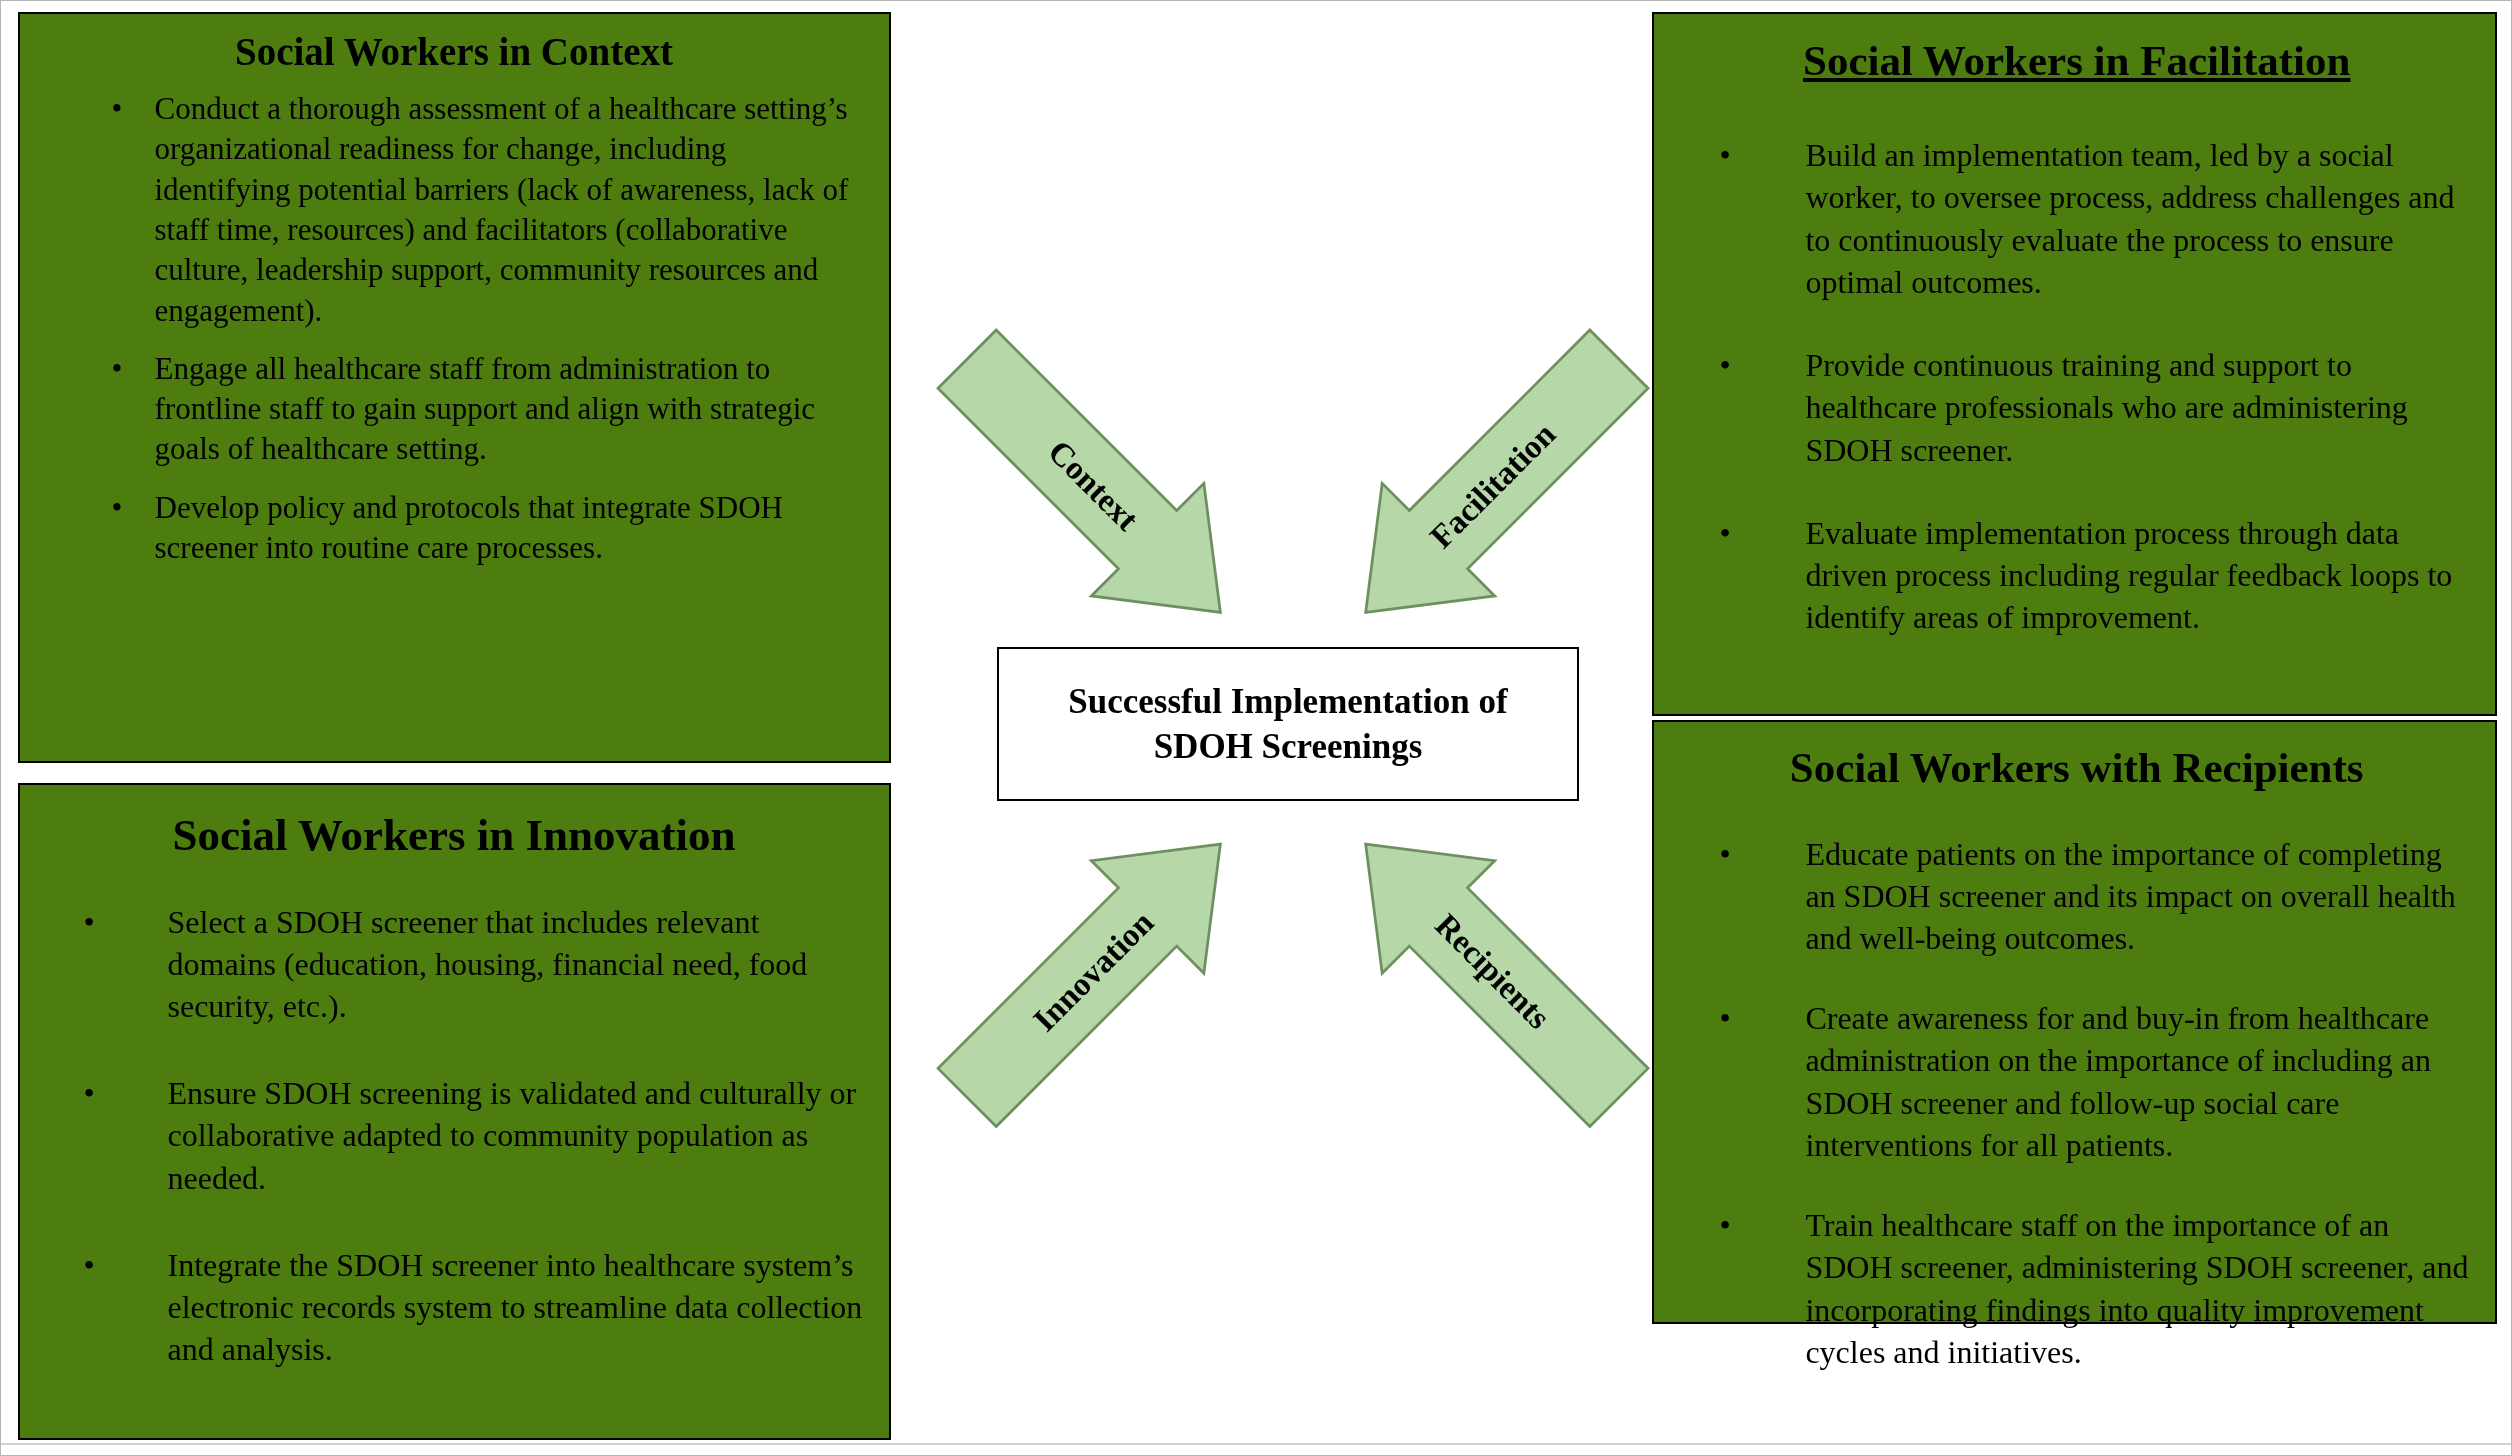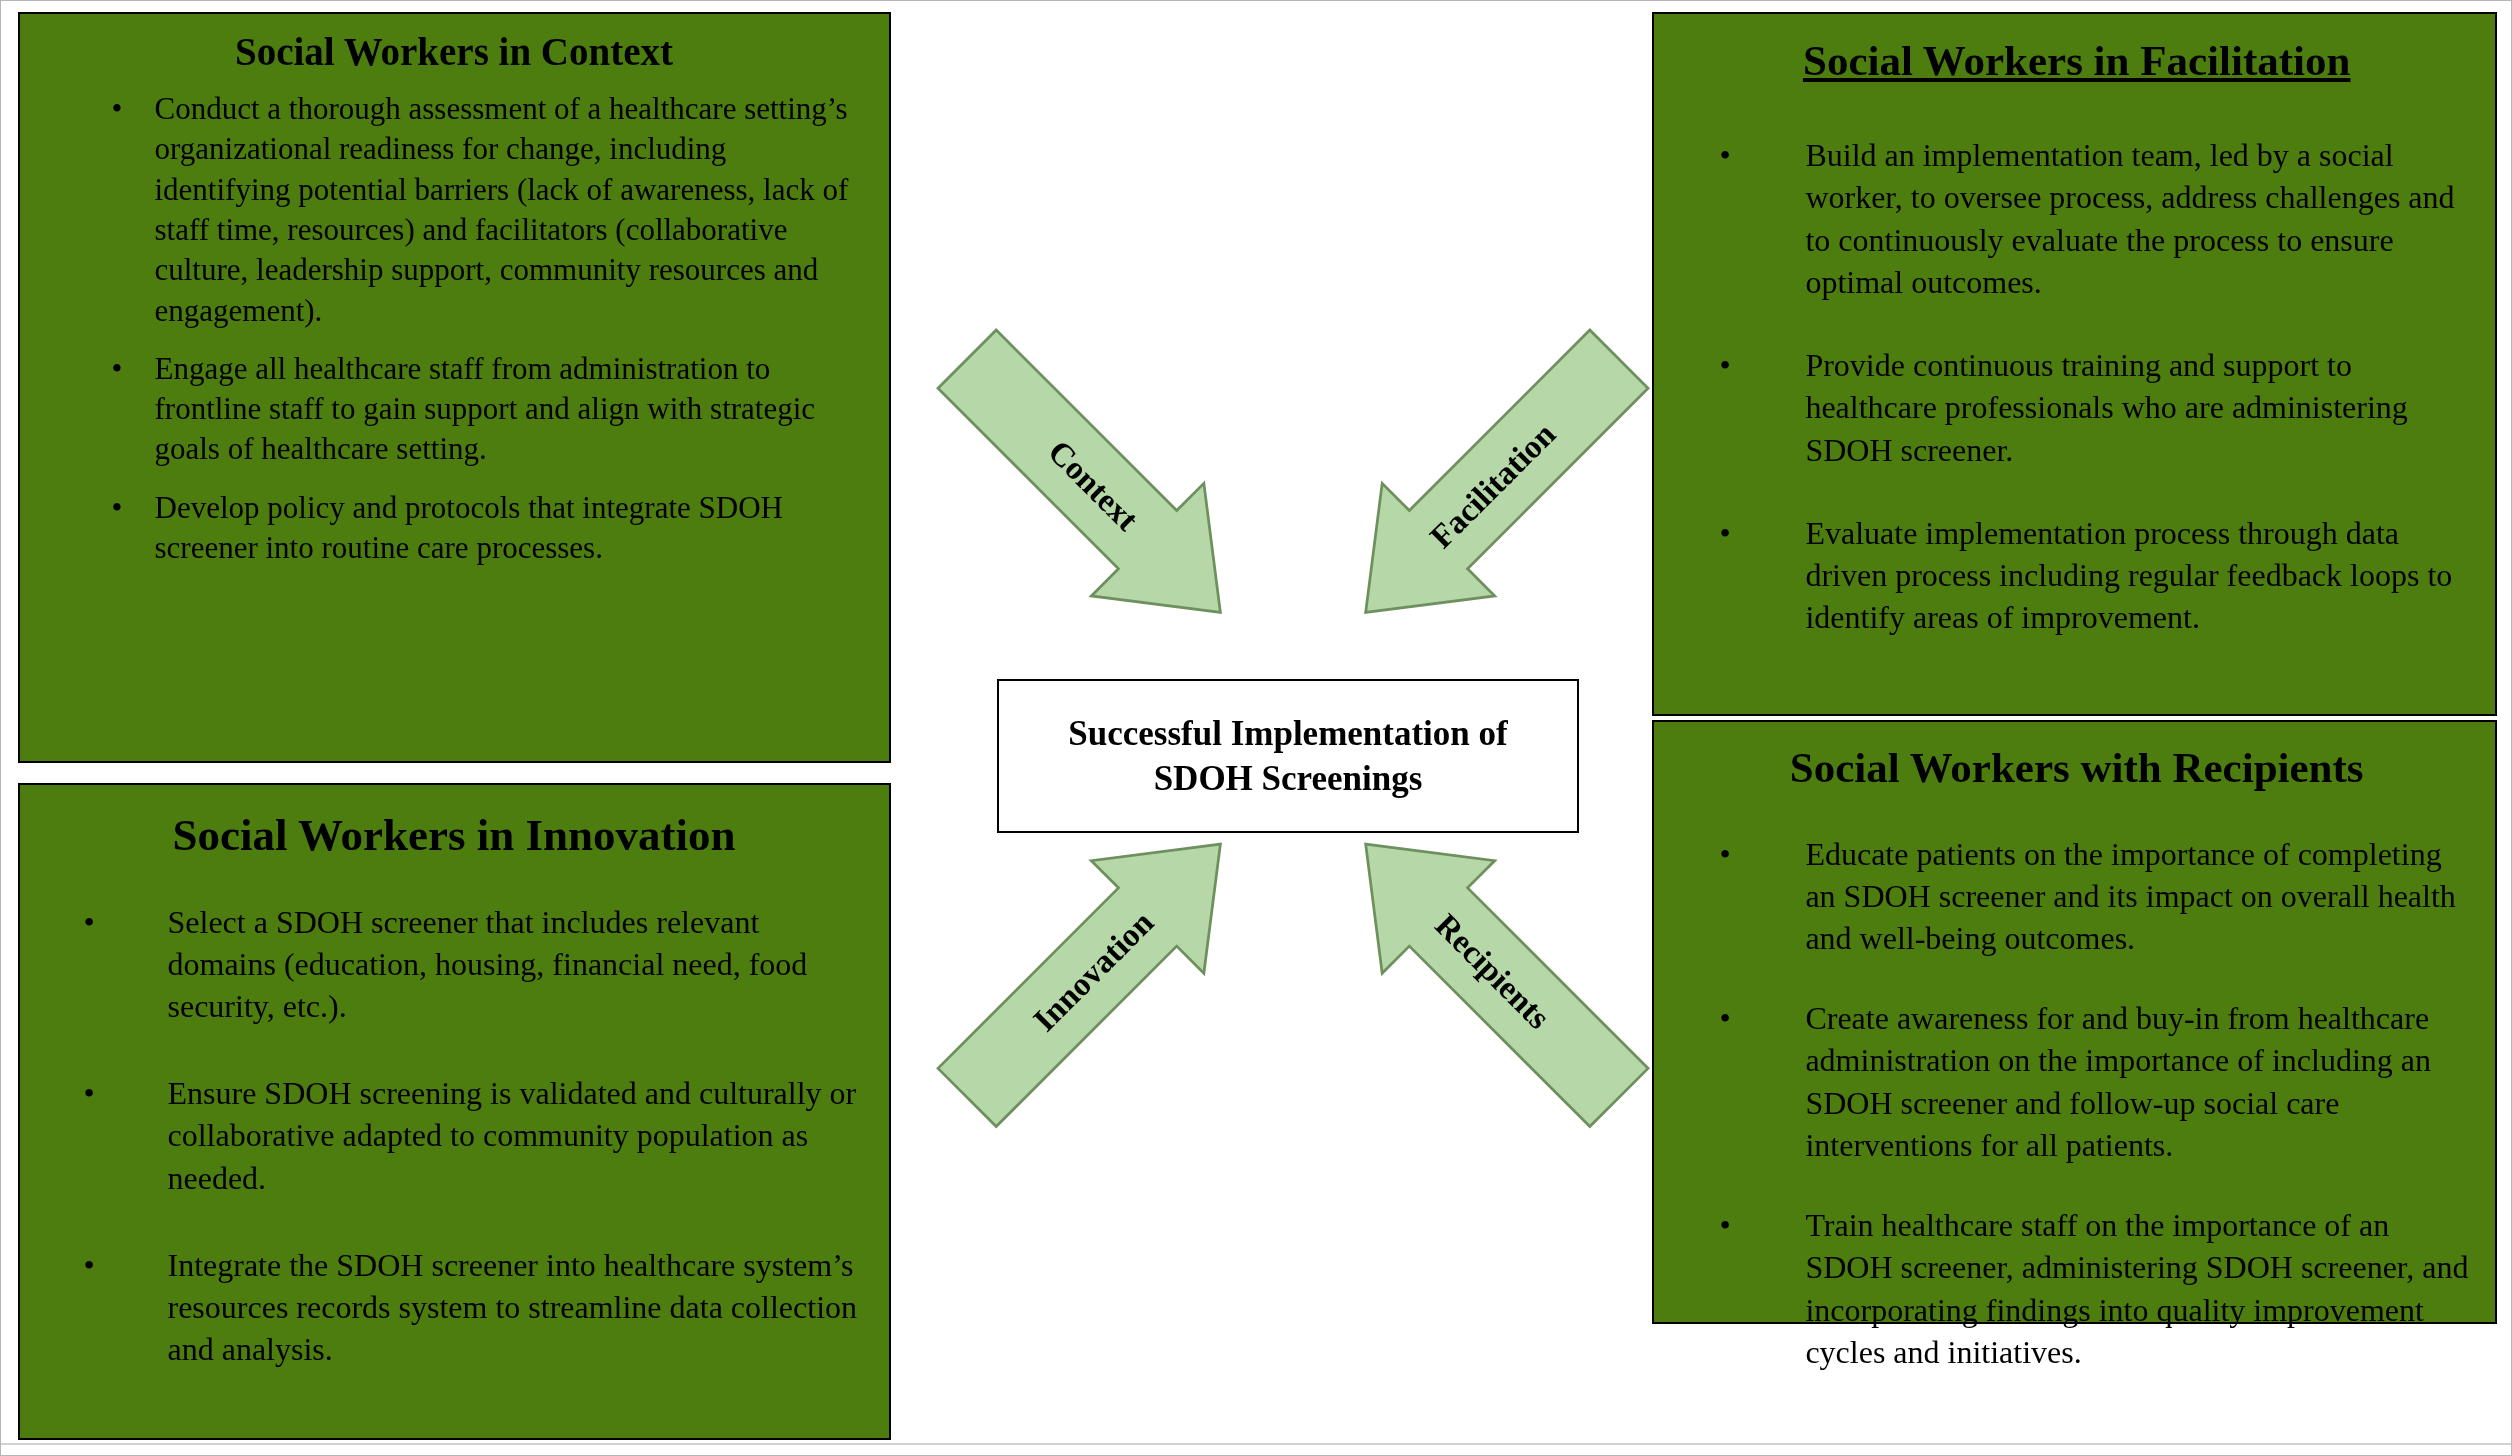--- a/index.html
+++ b/index.html
@@ -71,21 +71,20 @@
     left: 996px; top: 646px; width: 582px; height: 154px;
     box-sizing: border-box;
     border: 2.7px solid #000000;
     background: #ffffff;
     display: flex; flex-direction: column;
     justify-content: center; align-items: center;
     font-weight: bold;
     font-size: 35px;
     line-height: 1.3;
     text-align: center;
-    margin-top: 32px;
   }
 
   
   .arrows-layer { position: absolute; left: 0; top: 0; pointer-events: none; }
   .arrow-shape { stroke-width: 4; }
   .arrow-label {
     font-family: "Liberation Serif", "DejaVu Serif", serif;
     font-size: 48px;
     font-weight: bold;
     fill: #000000;
@@ -128,21 +127,21 @@
       <li>
         <span class="marker">•</span>
         <span class="li-text">Select a SDOH screener that includes relevant domains (education, housing, financial need, food security, etc.).</span>
       </li>
       <li>
         <span class="marker">•</span>
         <span class="li-text">Ensure SDOH screening is validated and culturally or collaborative adapted to community population as needed.</span>
       </li>
       <li>
         <span class="marker">•</span>
-        <span class="li-text">Integrate the SDOH screener into healthcare system’s resources records system to streamline data collection and analysis.</span>
+        <span class="li-text">Integrate the SDOH screener into healthcare system’s electronic records system to streamline data collection and analysis.</span>
       </li>
     </ul>
   </section>
 
   <section class="box box-tr">
     <h2>Social Workers in Facilitation</h2>
     <ul>
       <li>
         <span class="marker">•</span>
         <span class="li-text">Build an implementation team, led by a social worker, to oversee process, address challenges and to continuously evaluate the process to ensure optimal outcomes.</span>

